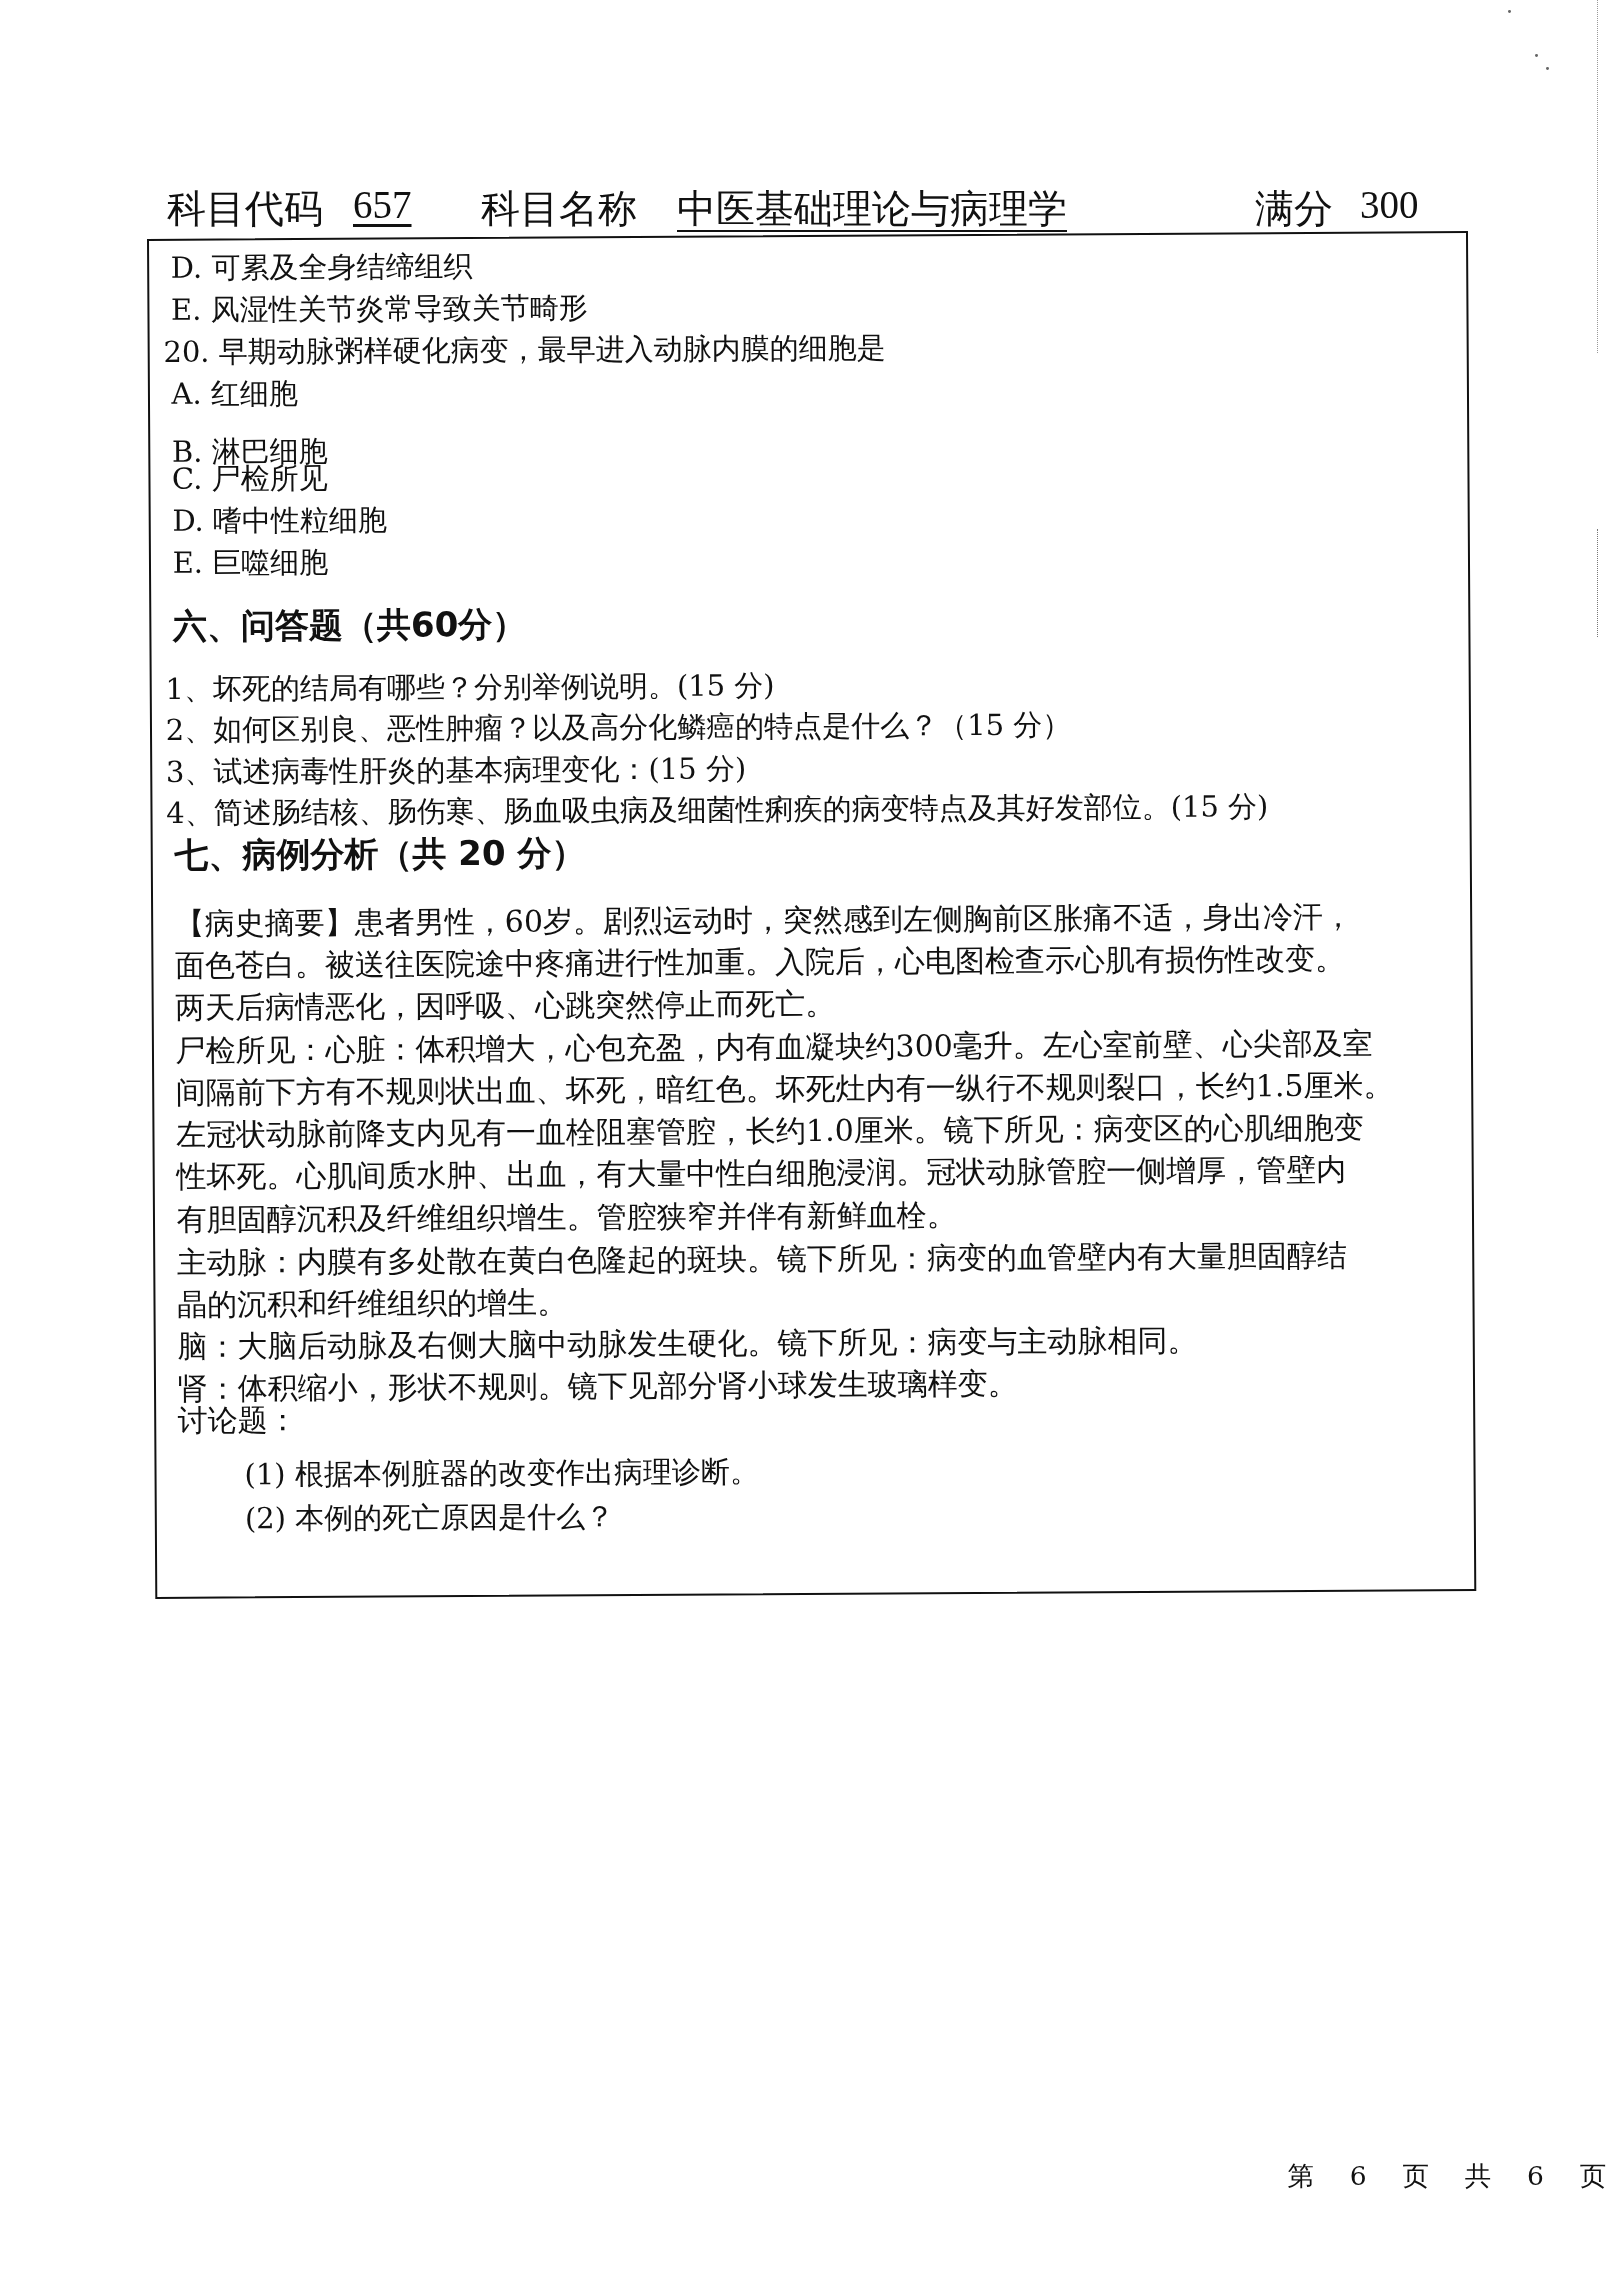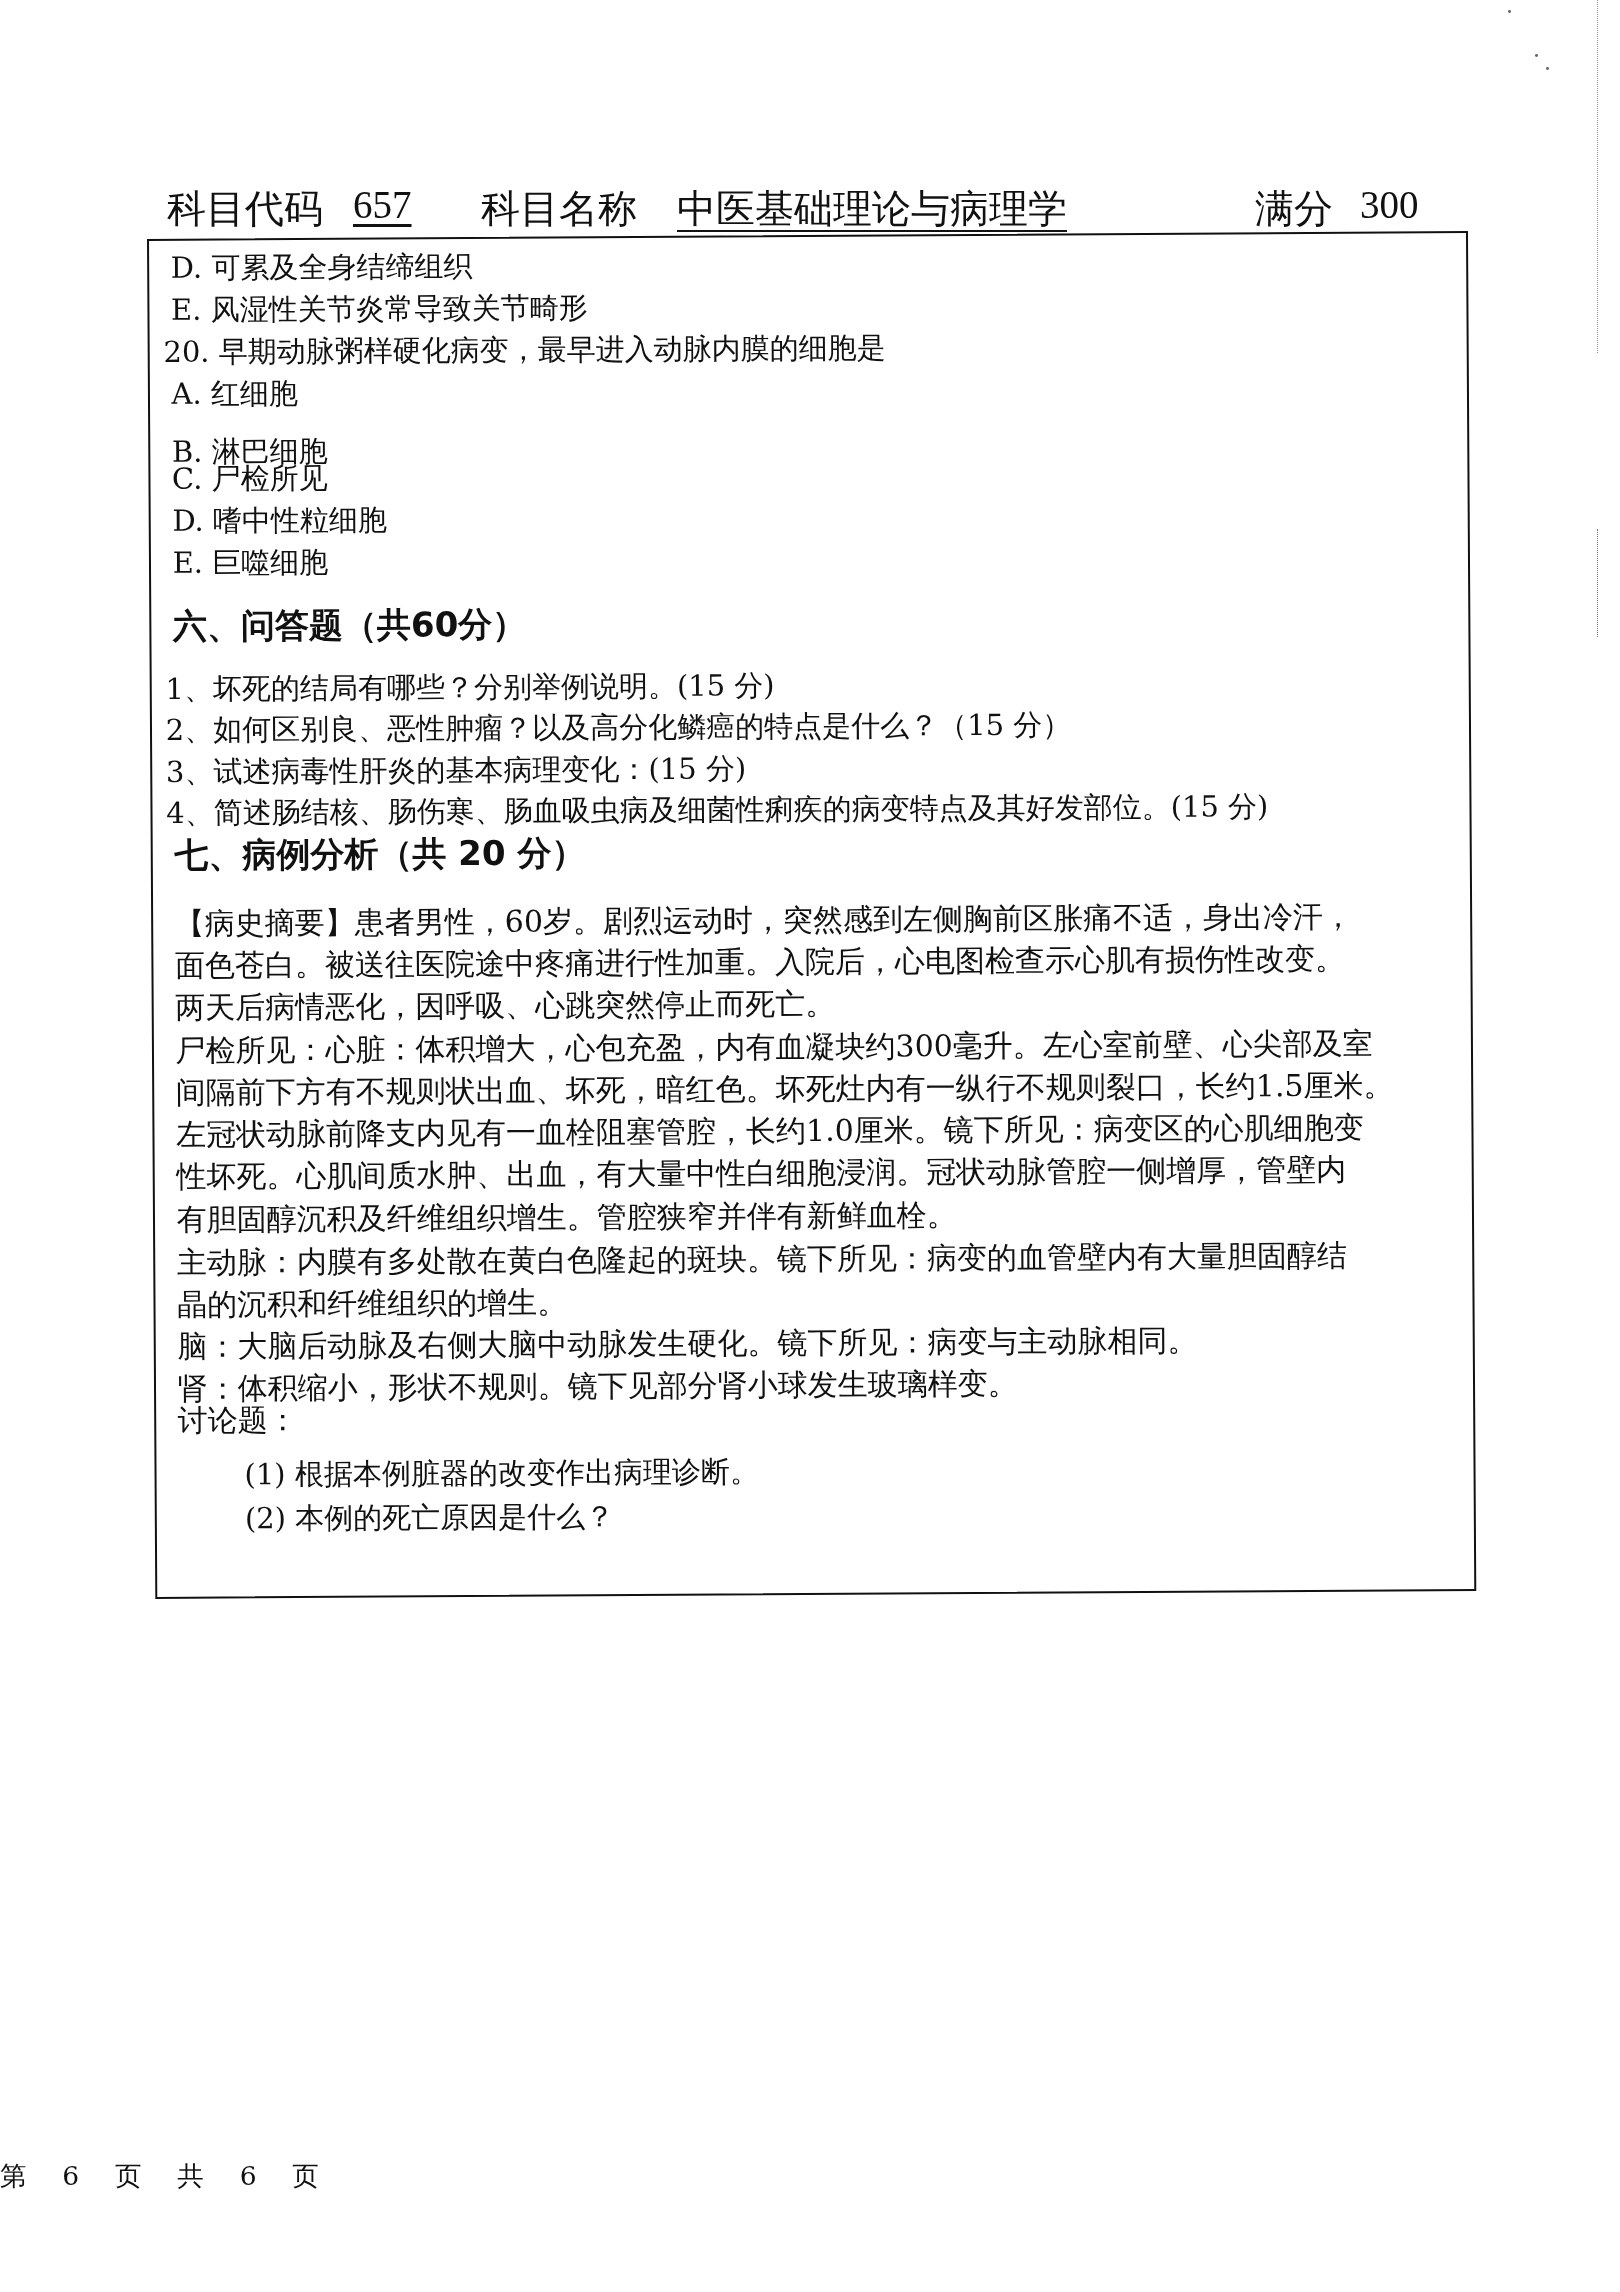--- a/index.html
+++ b/index.html
@@ -18,21 +18,21 @@
 
     .box { position: absolute; left: 147px; top: 239px; width: 1321px; height: 1360px; border: 2px solid #111; border-top-width: 2.9px; border-bottom-width: 2.9px; box-sizing: border-box; transform: rotate(-0.35deg); transform-origin: 0 0; }
 
     .line { position: absolute; left: 0; white-space: nowrap; font-size: 29px; line-height: 39px; }
     .opt { left: 21.6px; }
     .sec-title { left: 21.6px; font-size: 34px; font-weight: bold; line-height: 45px; }
     .q { left: 13.7px; }
     .para { left: 21.6px; font-size: 30px; }
     .sub { left: 88px; }
 
-    .footer { position: absolute; top: 2158px; left: 0; width: 1620px; text-align: left; font-size: 26.5px; letter-spacing: 13.7px; }
+    .footer { position: absolute; top: 2158px; left: 0; width: 1620px; text-align: right; font-size: 26.5px; letter-spacing: 13.7px; }
 
     .specks { position: absolute; right: 19.6px; top: 0; width: 2px; height: 353px; border-left: 1px dotted #999; }
     .specks2 { position: absolute; right: 19.6px; top: 529px; width: 2px; height: 108px; border-left: 1px dotted #777; }
     .mark { position: absolute; width: 2.9px; height: 2.9px; background: #666; border-radius: 50%; }
   </style>
 </head>
 <body>
 
 <div class="header serif">
   <span class="h-code-label">科目代码</span>

